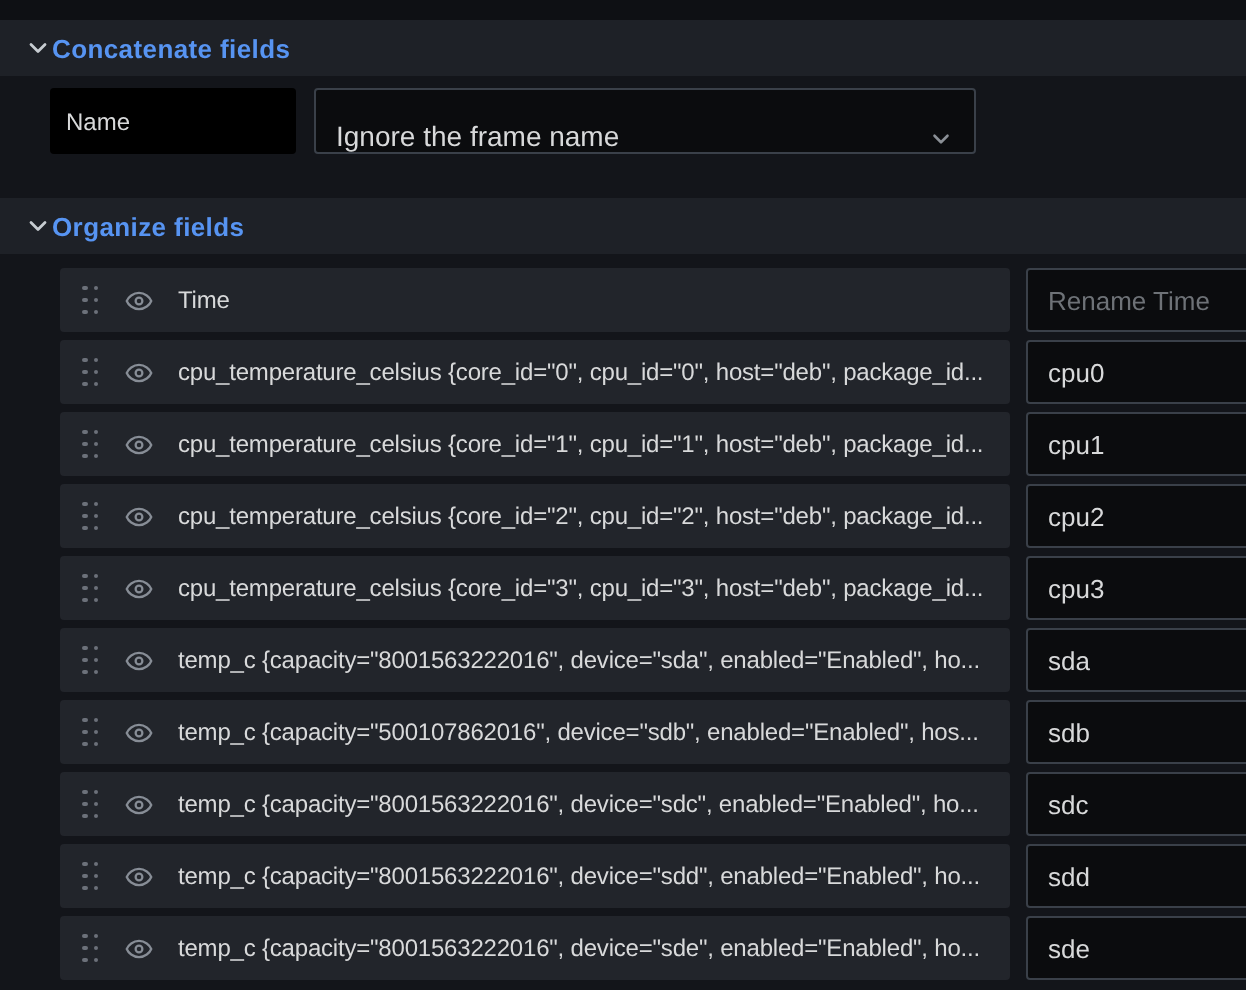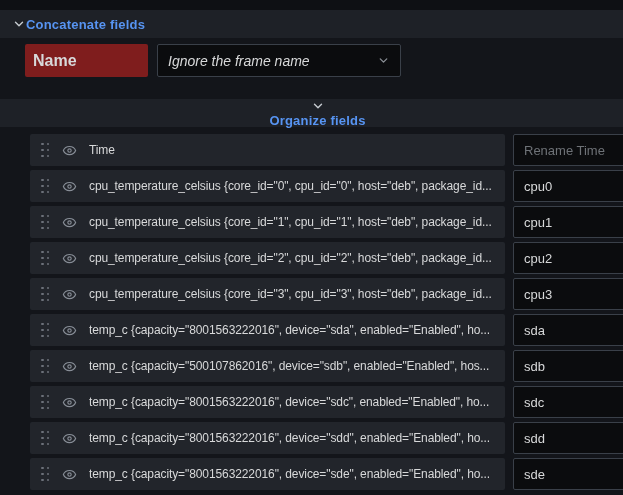--- a/index.html
+++ b/index.html
@@ -20,34 +20,34 @@
     cursor: pointer; width: 100%;
   }
   .section-title {
     color: #5794f2; font-size: 13px; font-weight: 700; letter-spacing: .2px;
   }
   .chev { display: inline-flex; align-items: center; }
   .chev svg { stroke: #c7ccd1; }
 
   .concat-body { display: flex; margin: 6px 0 0 25px; }
   .name-box {
-    width: 123px; height: 33px; background: #7f1d1d; border-radius: 2px;
+    width: 123px; height: 33px; background: #000000; border-radius: 2px;
     display: flex; align-items: center; padding-left: 8px;
-    color: #d8d9da; font-size: 16px; font-weight: 700;
+    color: #d8d9da; font-size: 12px; font-weight: 400;
   }
   .select-box {
-    width: 244px; height: 33px; margin-left: 9px;
+    width: 331px; height: 33px; margin-left: 9px;
     background: #0b0c0e; border: 1px solid #3a4049; border-radius: 2px;
-    display: flex; align-items: center; justify-content: space-between;
-    padding: 0 10px; cursor: pointer; font-style: italic;
+    display: flex; align-items: flex-end; justify-content: space-between;
+    padding: 0 10px; cursor: pointer;
   }
   .select-value { color: #d8d9da; font-size: 14px; }
   .select-box .chev svg { stroke: #8b9096; }
 
-  .organize-header { margin-top: 22px; flex-direction: column; }
+  .organize-header { margin-top: 22px; }
 
   .rows { margin: 5px 0 0 30px; }
   .field-row { display: flex; align-items: center; height: 36px; }
   .row-main {
     flex: 0 0 475px; height: 28px; background: #22252b; border-radius: 2px;
     display: flex; align-items: center; padding: 16px 9px; overflow: hidden;
   }
   .drag {
     display: grid; grid-template-columns: 2.5px 2.5px;
     grid-auto-rows: 2.5px; column-gap: 3px; row-gap: 3.5px;

